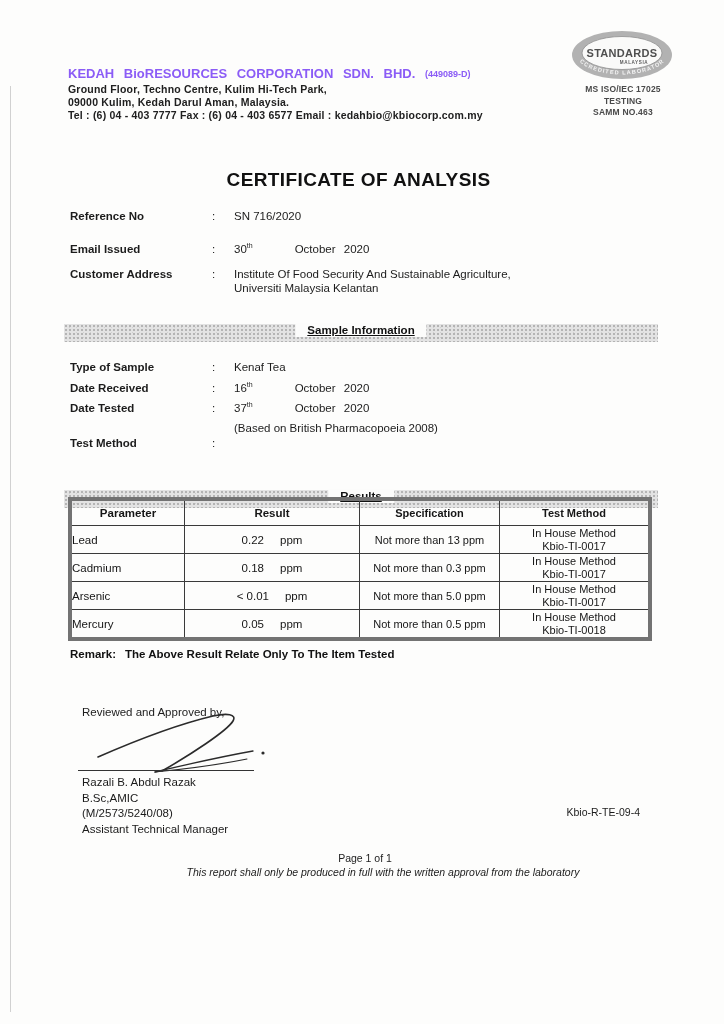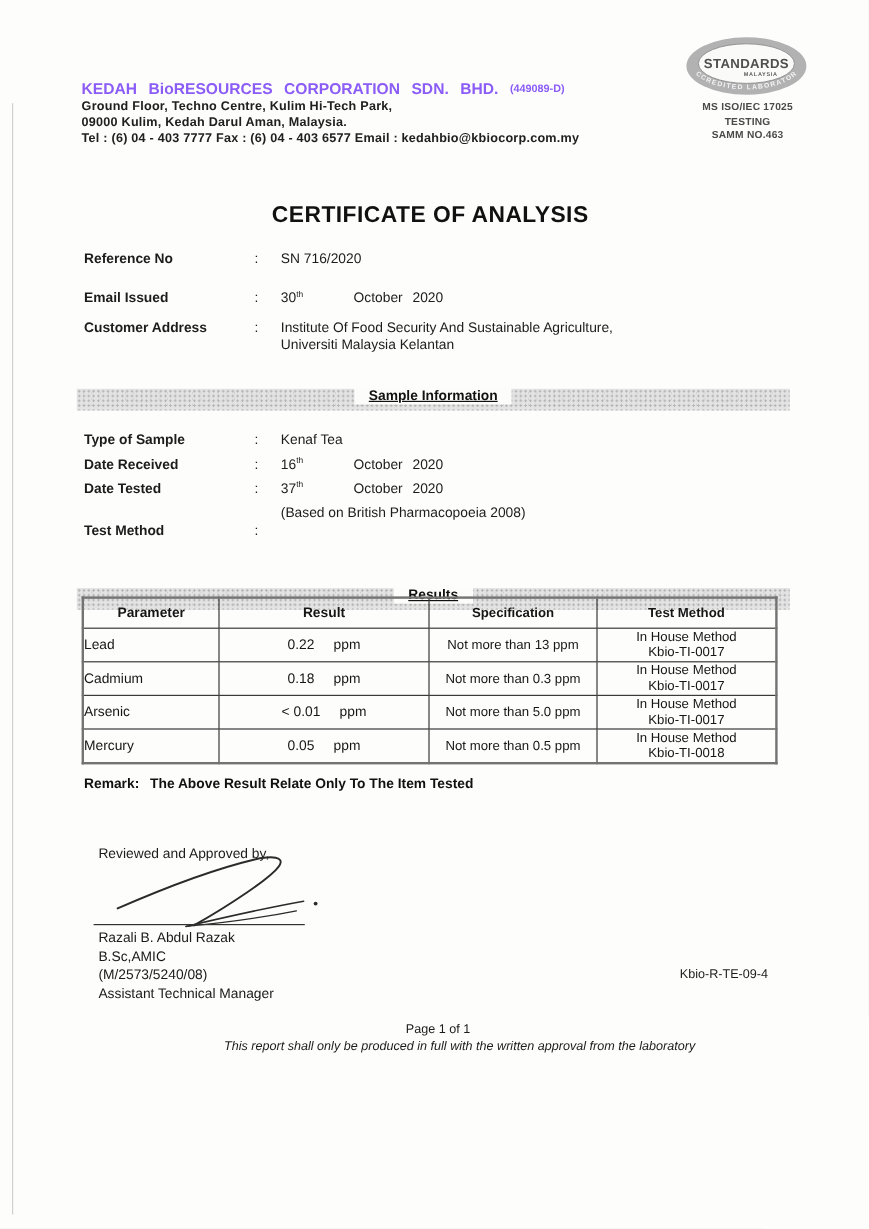--- a/index.html
+++ b/index.html
@@ -48,21 +48,21 @@
   }
   .b-sample{top:324px;} .b-results{top:462px;margin-top:28px;}
   .band-label{
     position:absolute;left:50%;top:-1px;transform:translateX(-50%);
     background:#fcfcfb;padding:1px 12px;font-size:11.5px;font-weight:bold;
     text-decoration:underline;white-space:nowrap;color:#111;
   }
   
   .rtable{left:68px;top:497px;border-collapse:collapse;table-layout:fixed;font-size:11.5px;color:#161616;}
   .rtable td,.rtable th{border:1.5px solid #3a3a3a;padding:0;}
-  .rtable{border:2px solid #737373;}
+  .rtable{border:4px solid #737373;}
   .rtable th{height:24px;font-weight:bold;text-align:center;}
   .rtable td{height:27px;}
   .c-param{width:112px;text-align:left;padding-left:8px;}
   .c-result{width:174px;text-align:center;}
   .c-result .unit{margin-left:16px;}
   .c-spec{width:139px;text-align:center;font-size:11px;}
   .c-method{width:148px;text-align:center;font-size:11px;line-height:13px;}
   
   .remark{left:70px;top:648px;font-size:11.5px;font-weight:bold;color:#111;}
   .remark .rtxt{margin-left:9px;}

